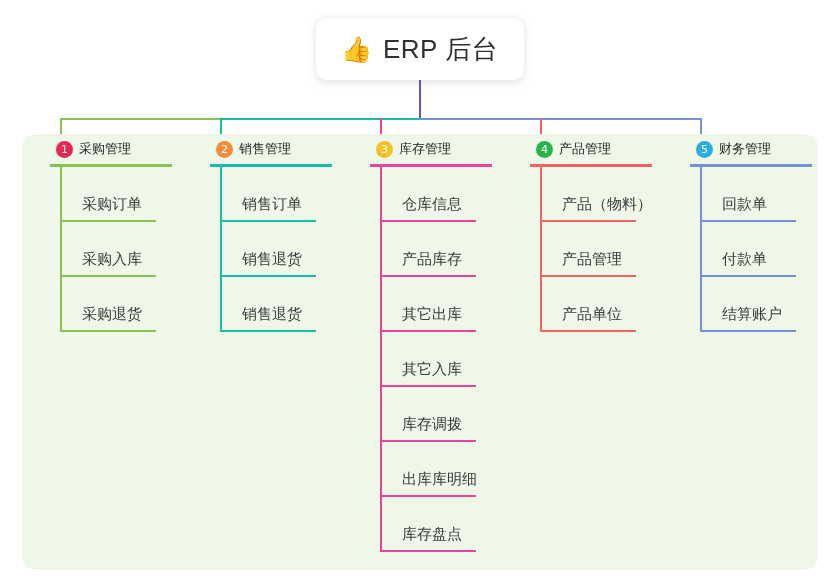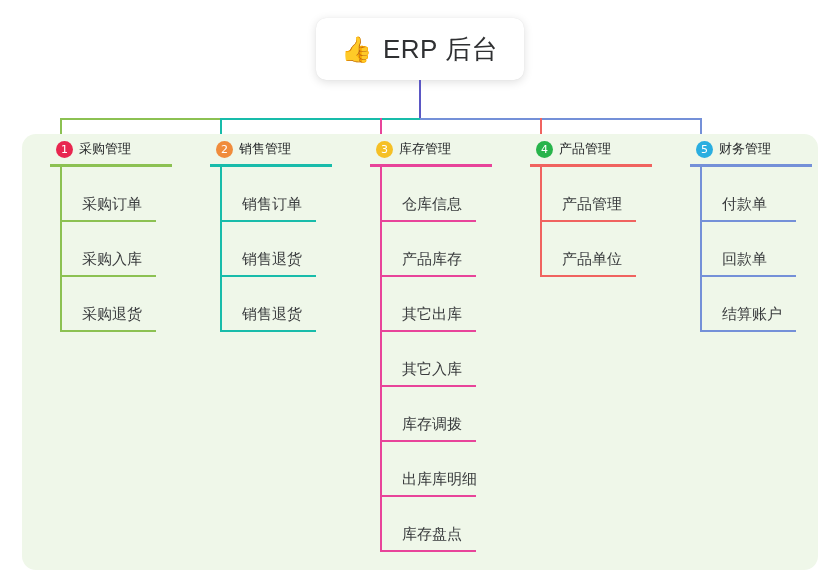--- a/index.html
+++ b/index.html
@@ -237,44 +237,48 @@
     </div>
     <div class="column" style="left: 518px;">
       <div class="col-header">
         <span class="badge" style="background: rgb(40, 180, 75);">4</span>
         <span class="col-title">产品管理</span>
       </div>
       <div class="col-rule" style="background: rgb(240, 99, 95);"></div>
       <div class="col-body">
         <div class="col-stem" style="background: rgb(240, 99, 95);"></div>
         <div class="leaf">
+          <span class="leaf-text">产品（物料）</span>
+          <div class="leaf-rule" style="background: rgb(240, 99, 95);"></div>
+        </div>
+        <div class="leaf">
           <span class="leaf-text">产品管理</span>
           <div class="leaf-rule" style="background: rgb(240, 99, 95);"></div>
         </div>
         <div class="leaf">
           <span class="leaf-text">产品单位</span>
           <div class="leaf-rule" style="background: rgb(240, 99, 95);"></div>
         </div>
       </div>
     </div>
     <div class="column" style="left: 678px;">
       <div class="col-header">
         <span class="badge" style="background: rgb(42, 174, 224);">5</span>
         <span class="col-title">财务管理</span>
       </div>
       <div class="col-rule" style="background: rgb(116, 144, 216);"></div>
       <div class="col-body">
         <div class="col-stem" style="background: rgb(116, 144, 216);"></div>
         <div class="leaf">
+          <span class="leaf-text">回款单</span>
+          <div class="leaf-rule" style="background: rgb(116, 144, 216);"></div>
+        </div>
+        <div class="leaf">
           <span class="leaf-text">付款单</span>
           <div class="leaf-rule" style="background: rgb(116, 144, 216);"></div>
         </div>
         <div class="leaf">
-          <span class="leaf-text">回款单</span>
-          <div class="leaf-rule" style="background: rgb(116, 144, 216);"></div>
-        </div>
-        <div class="leaf">
           <span class="leaf-text">结算账户</span>
           <div class="leaf-rule" style="background: rgb(116, 144, 216);"></div>
         </div>
       </div>
     </div>
   </div>
 
 </body></html>

